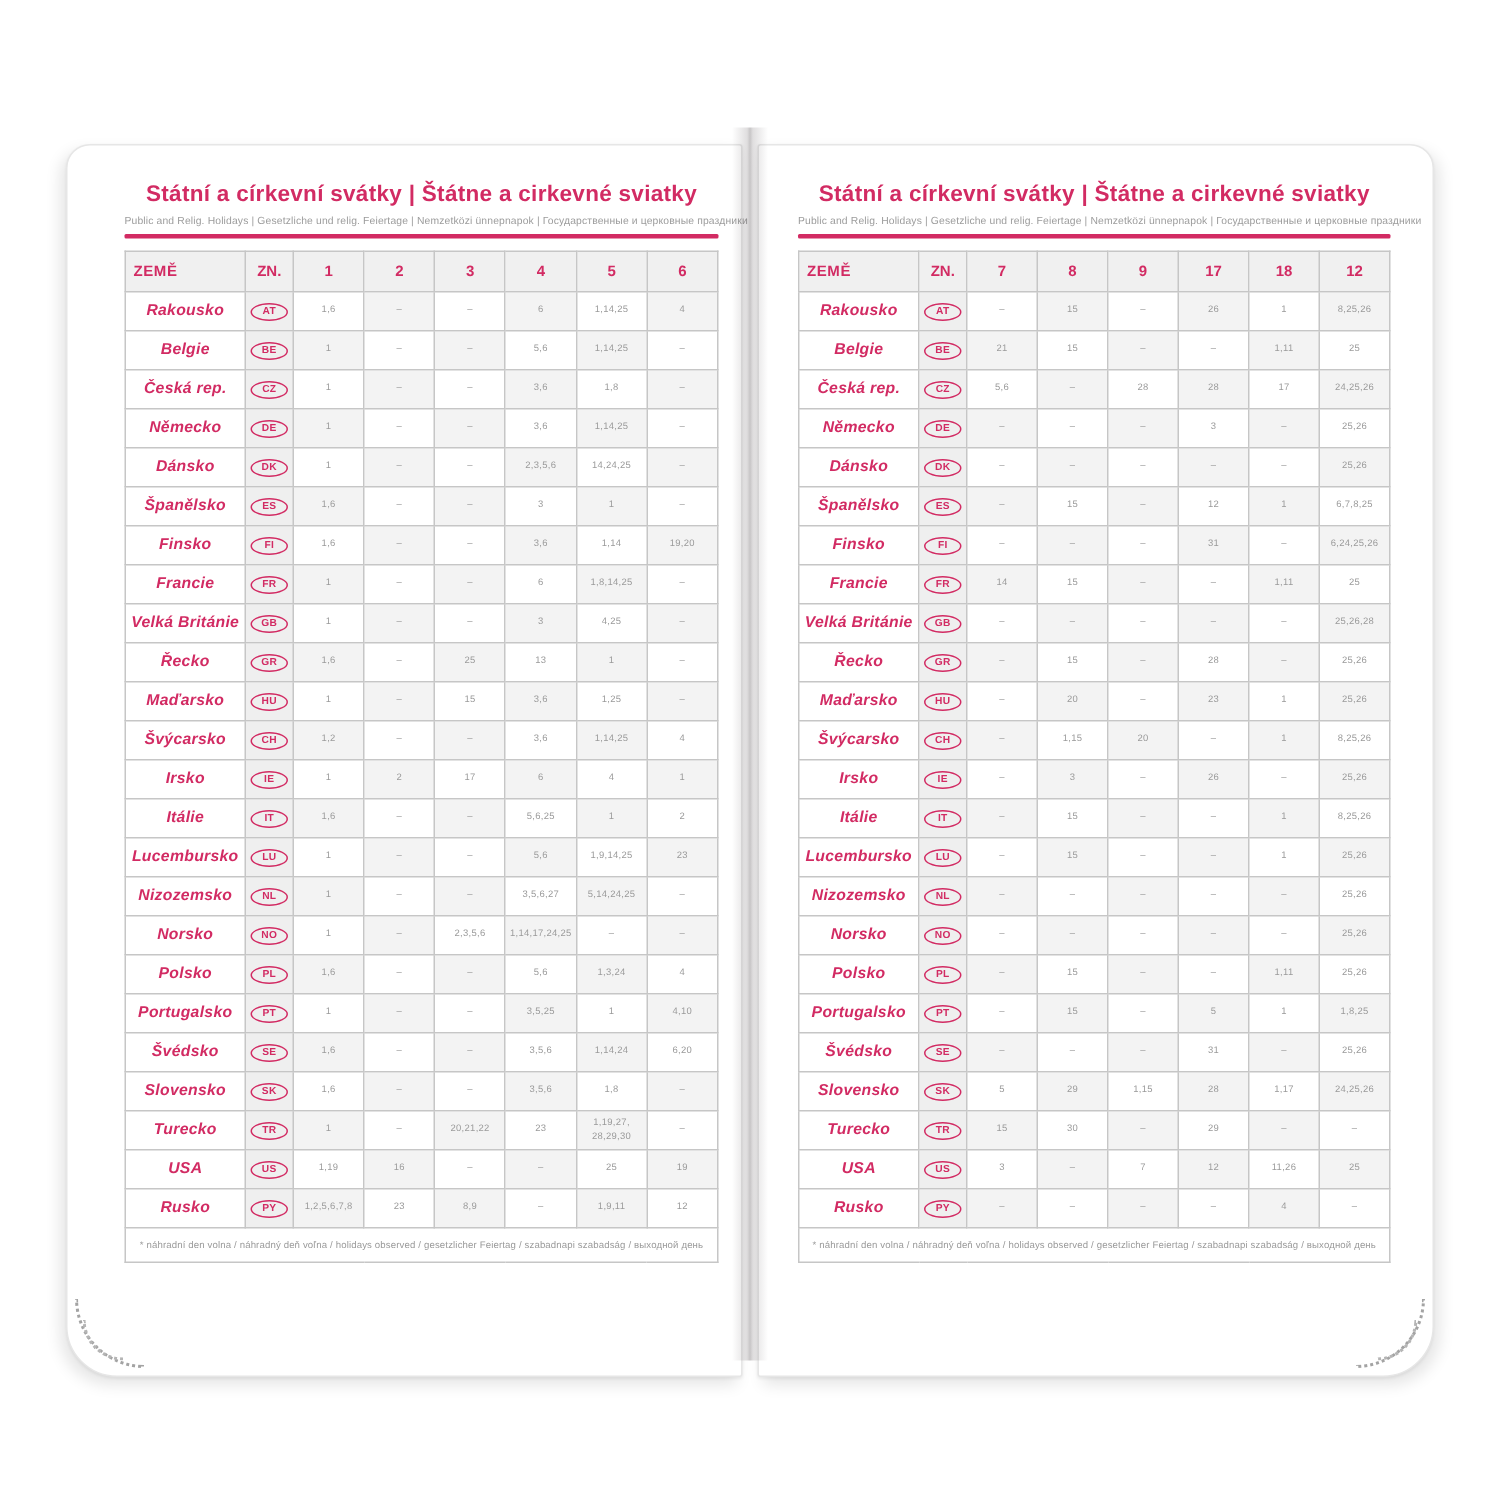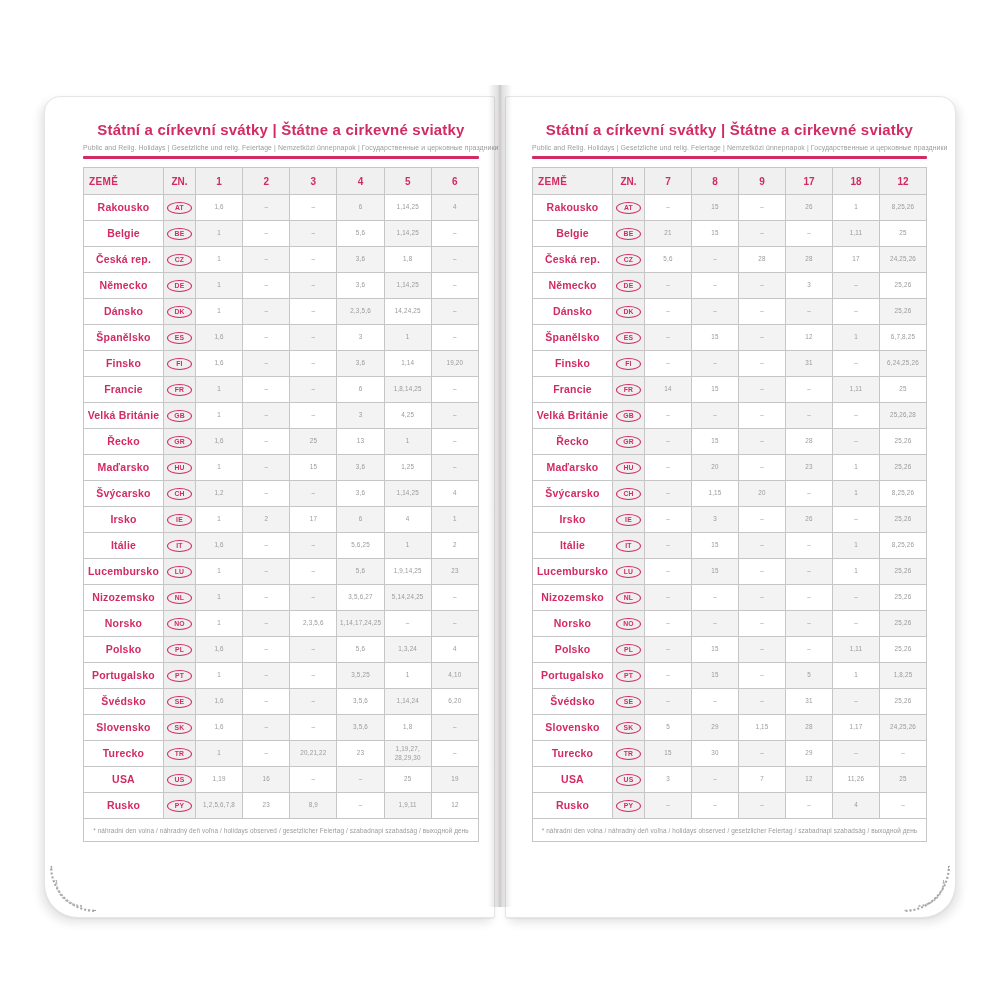--- a/index.html
+++ b/index.html
@@ -42,21 +42,21 @@
     border:1px solid #c6c6c6;text-align:center;vertical-align:middle;
     overflow:hidden;padding:0;
   }
   col.c-country{width:80px;} col.c-zn{width:32px;}
   thead th{height:26px;background:#f0f0f0;color:#d22b63;font-size:10px;font-weight:bold;}
   thead th.country-h{text-align:left;padding-left:5px;letter-spacing:0.4px;}
   tbody td{height:25px;font-size:6.3px;color:#9a9a9a;letter-spacing:0.2px;line-height:1.35;}
   tbody td.shade{background:#f3f3f3;}
   td.country{
     text-align:left;padding-left:5px;color:#d22b63;
-    font-size:10.5px;font-weight:bold;white-space:nowrap;
+    font-size:10.5px;font-weight:bold;white-space:nowrap;font-style:italic;
   }
   td.zn{background:#efefef;}
   .badge{
     display:inline-block;min-width:17px;padding:1px 3px;border:1.2px solid #d22b63;
     border-radius:50%;color:#d22b63;font-size:6.8px;font-weight:bold;line-height:8px;
   }
   td.footnote{
     height:22px;font-size:6.4px;color:#9a9a9a;text-align:left;
     padding-left:4px;letter-spacing:0.1px;white-space:nowrap;
   }

